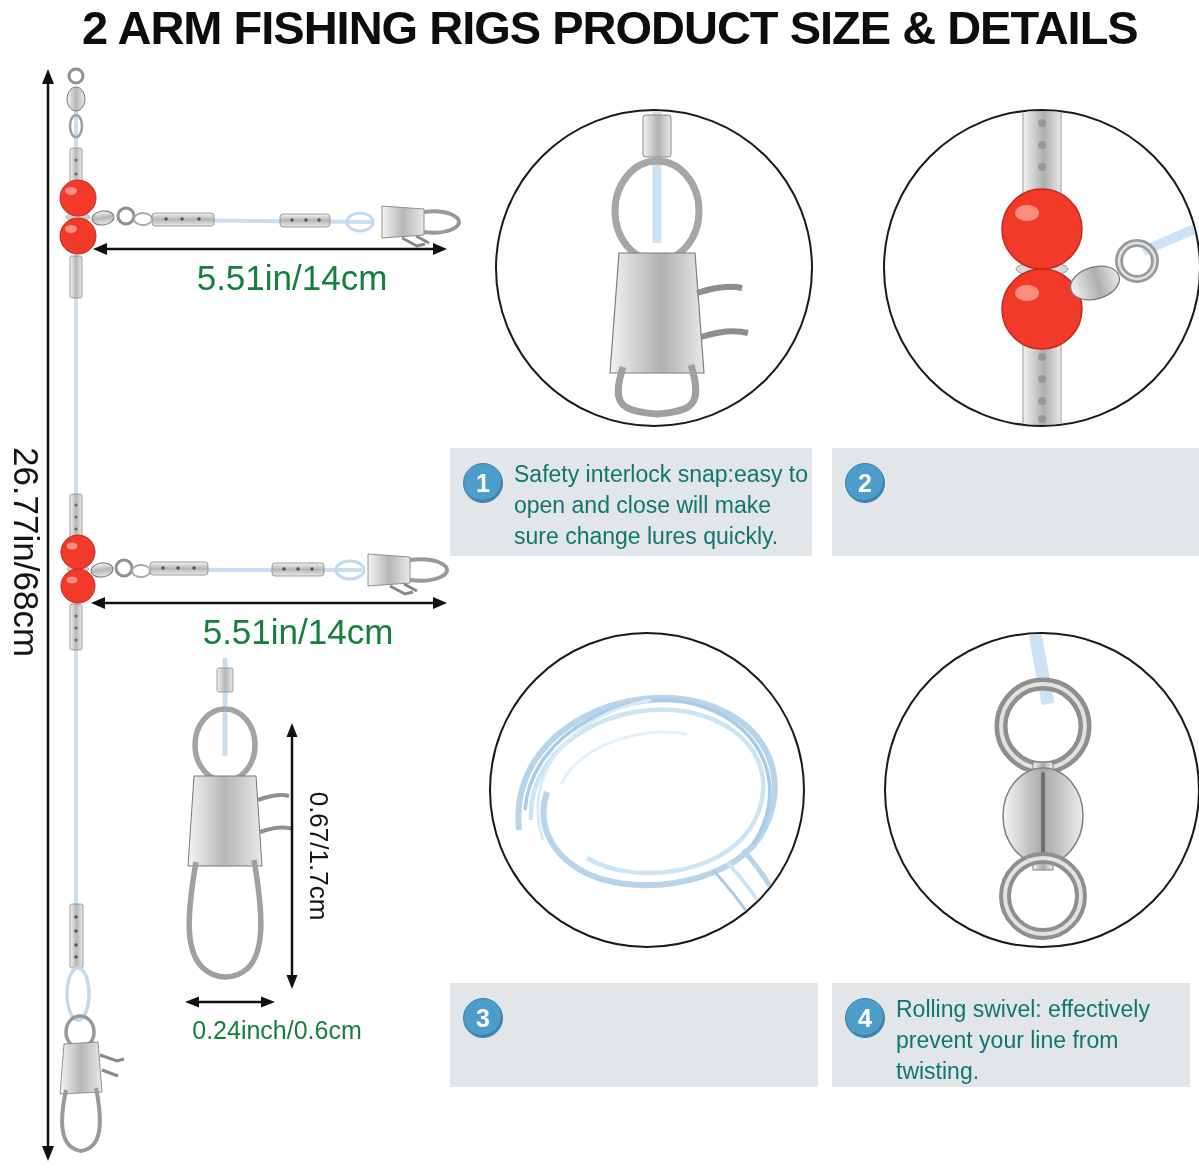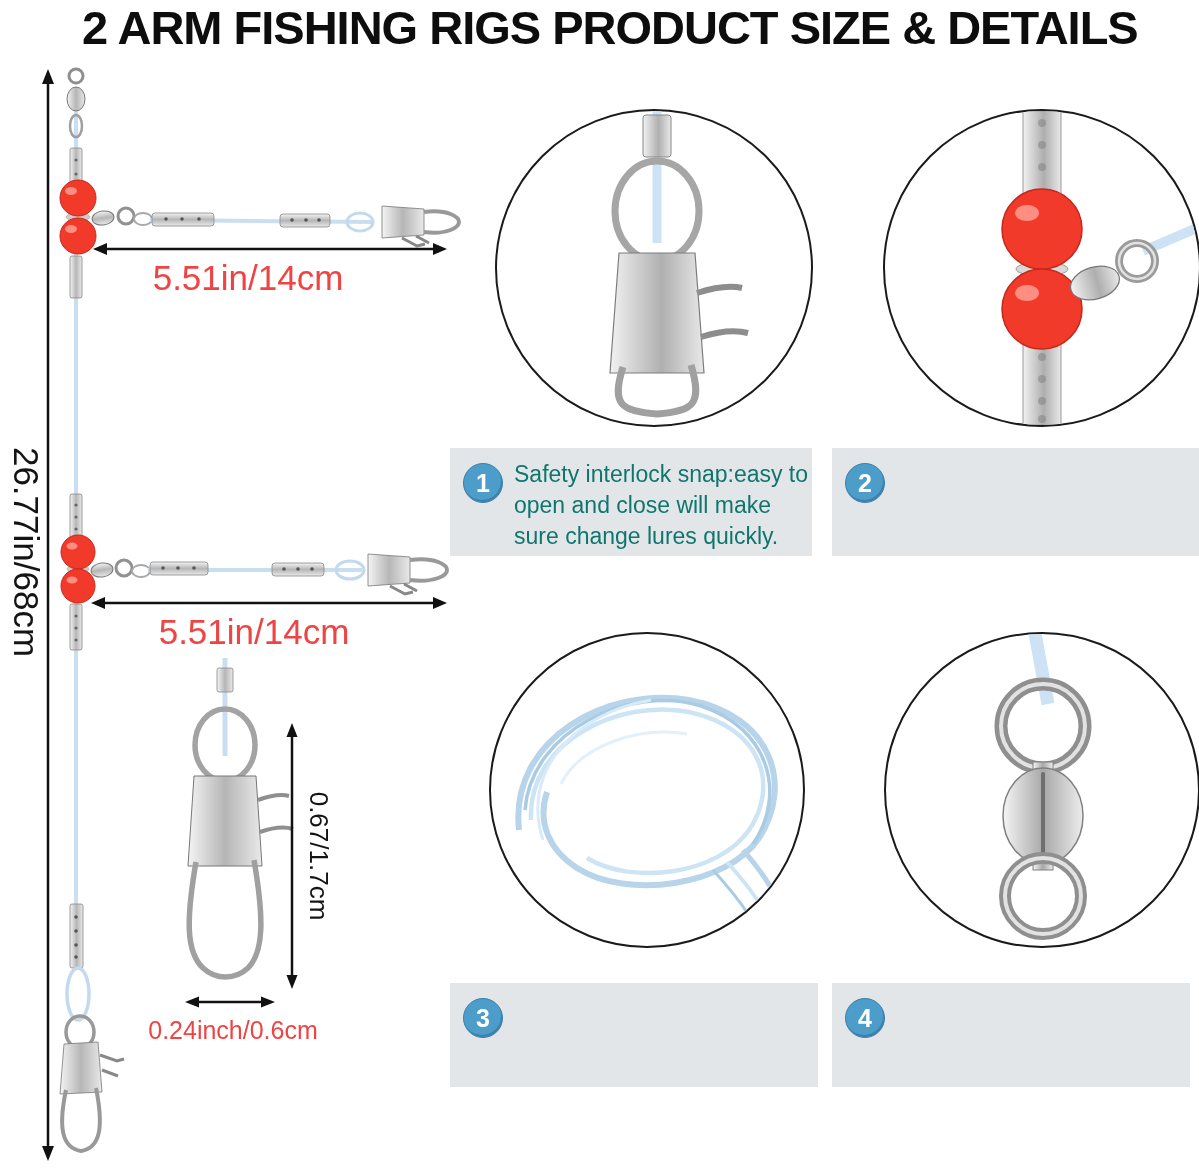--- a/index.html
+++ b/index.html
@@ -1,21 +1,21 @@
 <!DOCTYPE html>
 <html><head>
 <meta charset="utf-8">
 <style>
   html,body{margin:0;padding:0;background:#ffffff;}
   .page{position:relative;width:1199px;height:1172px;background:#ffffff;overflow:hidden;
         font-family:"Liberation Sans","DejaVu Sans",sans-serif;color:#111;}
   .title{position:absolute;left:34px;top:0px;font-size:47px;font-weight:bold;
          letter-spacing:-1px;white-space:nowrap;color:#0d0d0d;margin-left:48px;}
   svg{position:absolute;display:block;}
-  .hlabel{position:absolute;transform:translateX(-50%);white-space:nowrap;color:#ef4444;}
+  .hlabel{position:absolute;transform:translateX(-50%);white-space:nowrap;color:#15803d;margin-left:44px;}
   .vlabel{position:absolute;transform:translate(-50%,-50%) rotate(90deg);white-space:nowrap;color:#141414;}
   .lbl-total{left:26px;top:552px;font-size:35px;}
   .lbl-arm1{left:248px;top:258px;font-size:35px;}
   .lbl-arm2{left:254px;top:612px;font-size:35px;}
   .lbl-snap-h{left:318px;top:856px;font-size:26px;}
   .lbl-snap-w{left:233px;top:1016px;font-size:25px;}
   .detail-circle{position:absolute;border:2px solid #1a1a1a;border-radius:50%;
                  background:#fff;overflow:hidden;}
   .c1{left:495px;top:109px;width:314px;height:314px;}
   .c2{left:883px;top:109px;width:314px;height:314px;}
@@ -295,15 +295,18 @@
 sure change lures quickly.</div>
   </div>
   <div class="callout b2">
     <div class="badge">2</div>
   </div>
   <div class="callout b3">
     <div class="badge">3</div>
   </div>
   <div class="callout b4">
     <div class="badge">4</div>
+    <div class="callout-text">Rolling swivel: effectively
+prevent your line from
+twisting.</div>
   </div>
 
 </div>
 
 </body></html>

